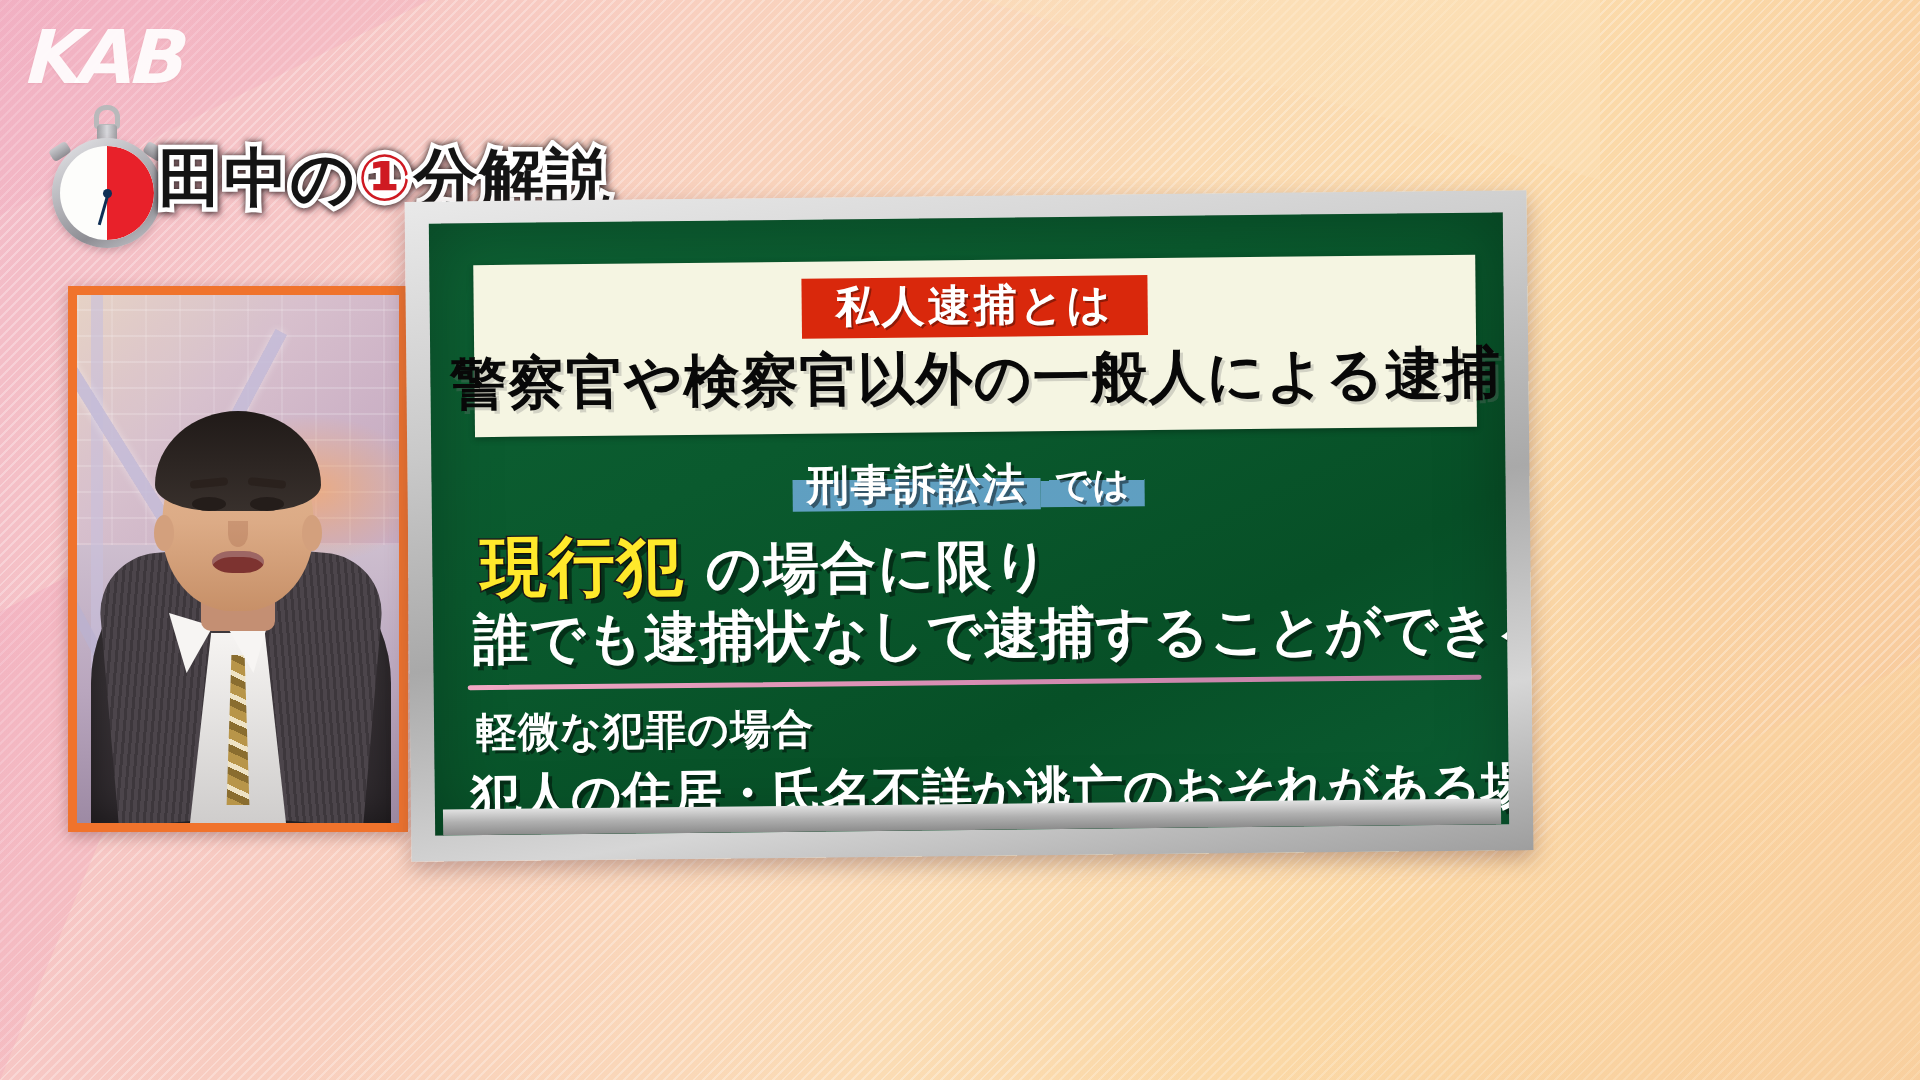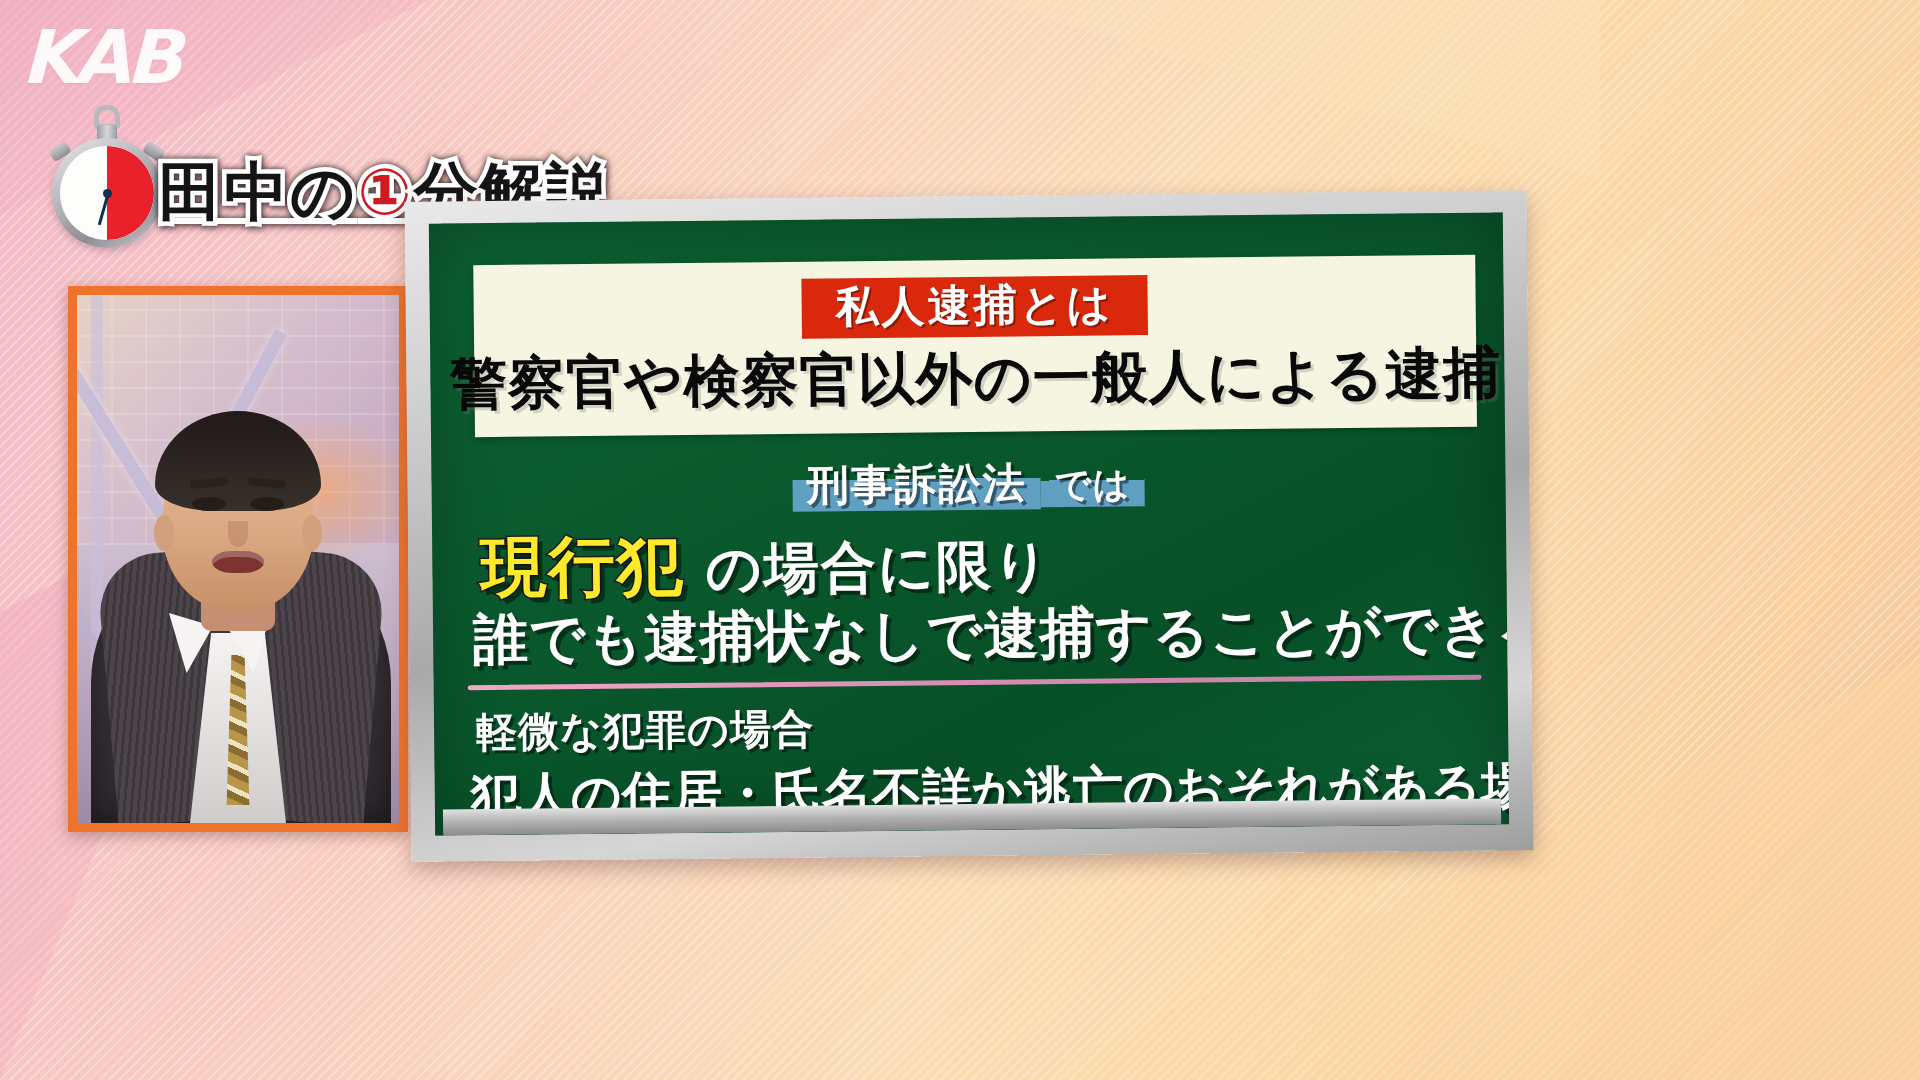--- a/index.html
+++ b/index.html
@@ -56,29 +56,29 @@
   .sw-red{position:absolute;left:47px;top:0;width:47px;height:94px;
     background:#e8212a;border-radius:0 47px 47px 0;}
   .sw-red2{position:absolute;left:8px;top:47px;width:39px;height:47px;
     background:#e8212a;border-radius:0 0 0 47px;opacity:0;}
   .sw-hand{position:absolute;left:46px;top:20px;width:3px;height:30px;background:#0f2f55;
     transform-origin:bottom center;transform:rotate(196deg);}
   .sw-pin{position:absolute;left:43px;top:43px;width:9px;height:9px;border-radius:50%;background:#0f2f55;}
 
   
   .prog-title{
-    position:absolute;left:158px;top:160px;
+    position:absolute;left:158px;top:146px;
     font-family:"DejaVu Sans","Liberation Sans",sans-serif;
     font-size:64px;font-weight:bold;line-height:1;
     color:#141414;
     -webkit-text-stroke:9px #ffffff;
     paint-order:stroke fill;
     letter-spacing:2px;
     filter:drop-shadow(0 0 3px rgba(0,0,0,.85)) drop-shadow(3px 4px 2px rgba(120,70,80,.35));
-    white-space:nowrap;user-select:none;text-decoration:underline;
+    white-space:nowrap;user-select:none;
   }
   .prog-title .num{color:#cf1a22;-webkit-text-stroke:9px #ffffff;paint-order:stroke fill;}
 
   
   .presenter{
     position:absolute;left:68px;top:286px;width:340px;height:546px;
     border:9px solid #f0732c;
     background:#2a2230;
     box-shadow:0 4px 14px rgba(120,70,70,.45);
     overflow:hidden;

